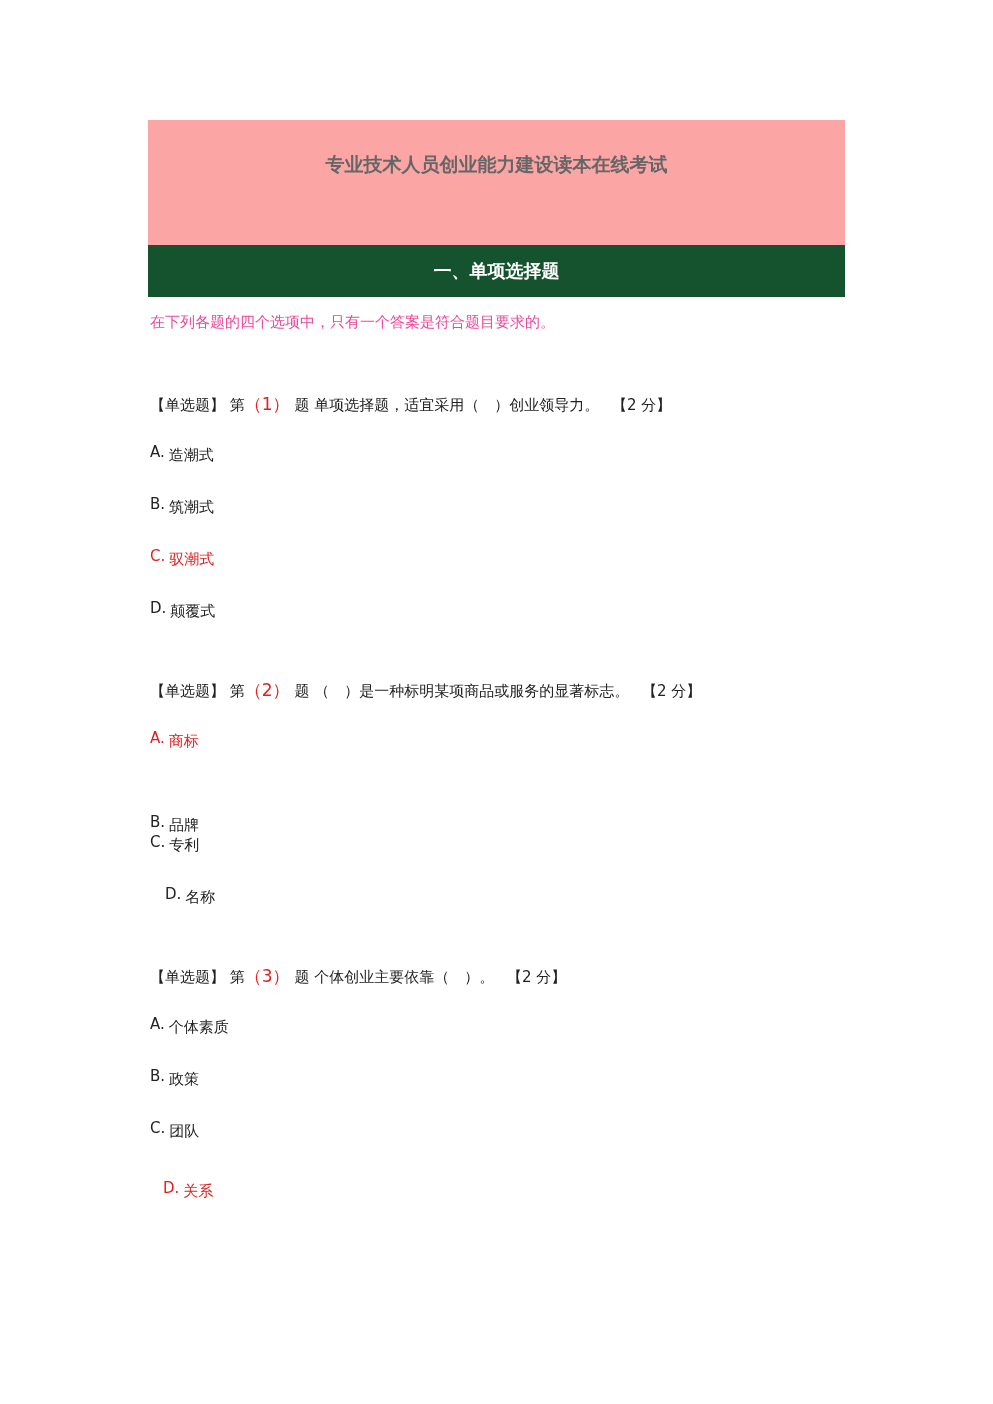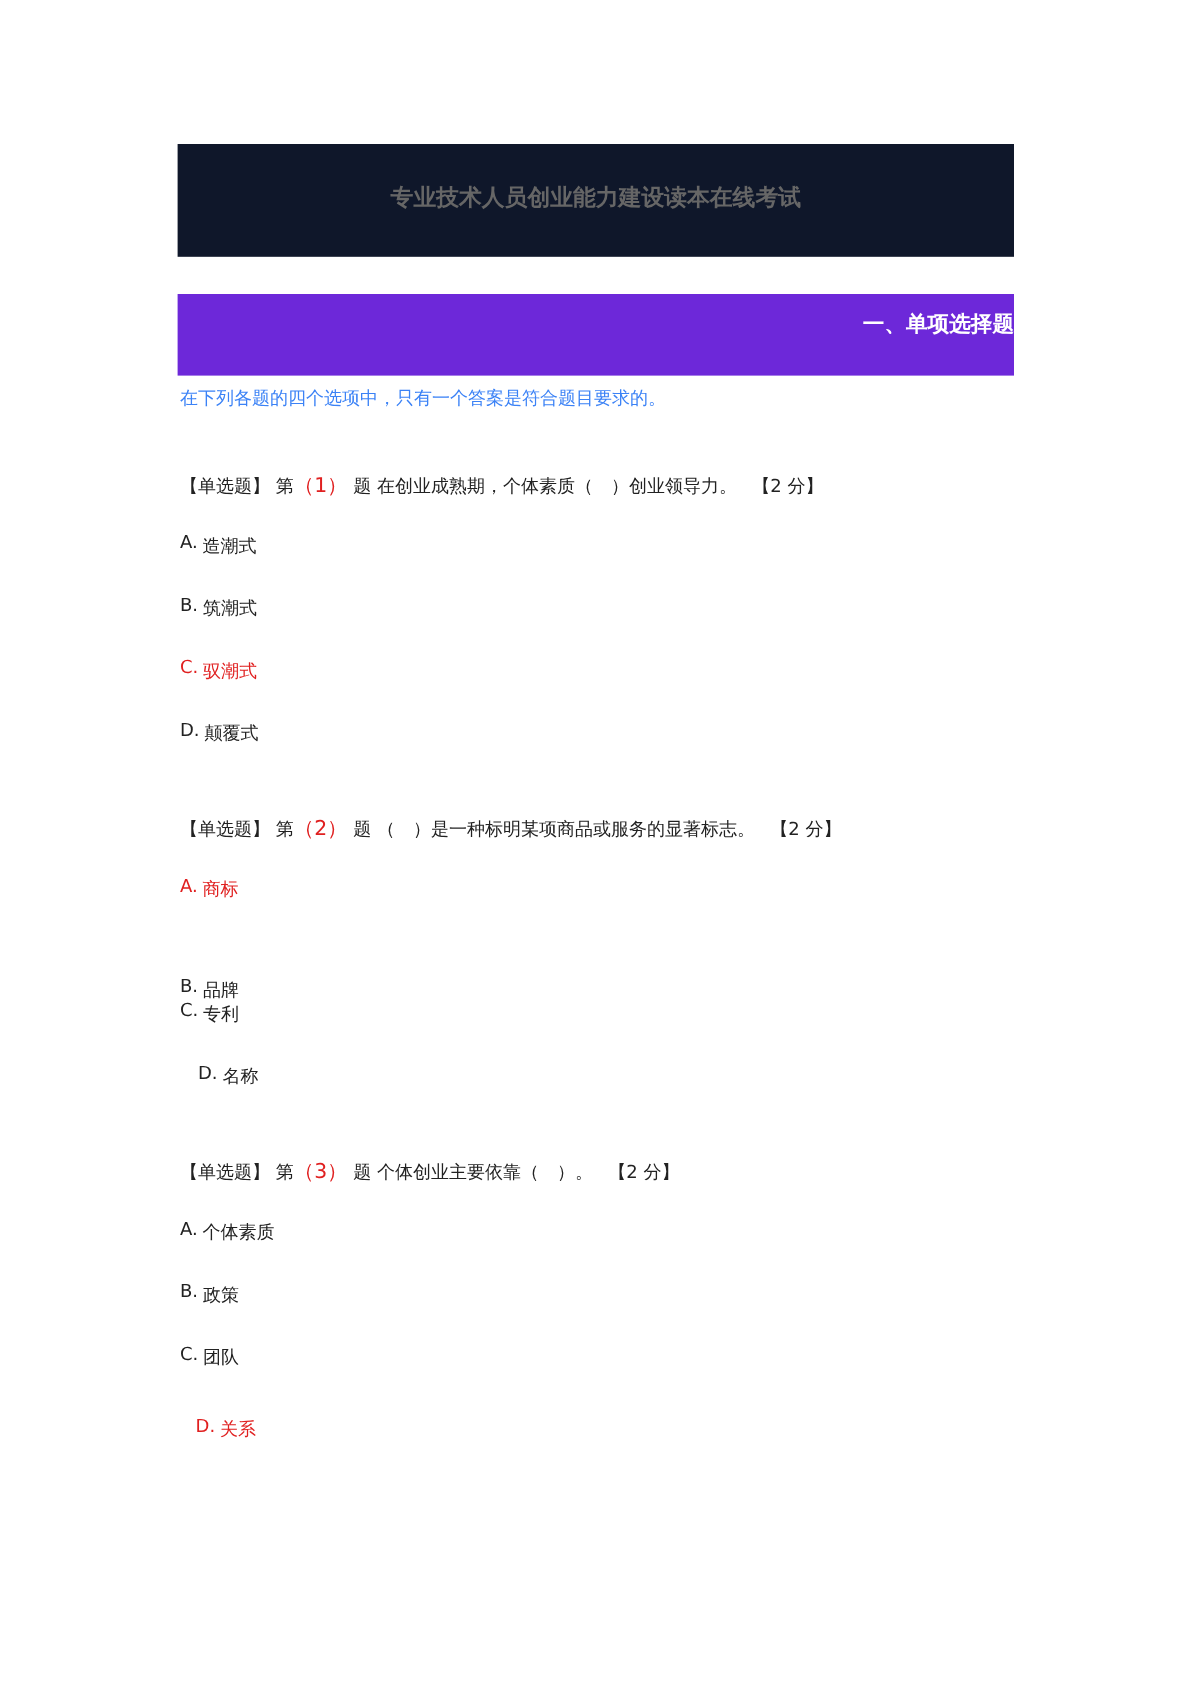--- a/index.html
+++ b/index.html
@@ -1,20 +1,20 @@
 <!DOCTYPE html>
 <html><head>
 <meta charset="utf-8">
 <style>
   html, body { margin: 0; padding: 0; background: #ffffff; }
   body { width: 993px; height: 1404px; position: relative; font-family: "DejaVu Sans", "Liberation Sans", sans-serif; color: #222; overflow: hidden; }
-  .header-box { position: absolute; left: 148px; top: 120px; width: 697px; height: 94px; background: #0f172a; }
+  .header-box { position: absolute; left: 148px; top: 120px; width: 697px; height: 125px; background: #fca5a5; }
   .title { position: absolute; left: 0; right: 0; top: 32px; text-align: center; font-size: 19px; font-weight: bold; color: #666; letter-spacing: 0px; }
-  .section-bar { position: absolute; left: 148px; top: 245px; width: 697px; height: 68px; background: #6d28d9; color: #fff; text-align: right; line-height: 52px; font-size: 18px; font-weight: bold; }
-  .intro { position: absolute; left: 150px; top: 313px; font-size: 15px; color: #3b82f6; margin-top: 10px; }
+  .section-bar { position: absolute; left: 148px; top: 245px; width: 697px; height: 52px; background: #14532d; color: #fff; text-align: center; line-height: 52px; font-size: 18px; font-weight: bold; }
+  .intro { position: absolute; left: 150px; top: 313px; font-size: 15px; color: #ec4899; }
   .qline { position: absolute; left: 150px; font-size: 15px; color: #222; white-space: nowrap; }
   .qline .num { color: #e02020; font-size: 17px; }
   .qline .gap { display: inline-block; width: 8px; }
   .opt { position: absolute; left: 150px; font-size: 15px; color: #222; white-space: nowrap; }
   .opt .letter { font-size: 15px; margin-right: 4px; position: relative; top: -3px; }
   .opt.correct { color: #e02020; }
 </style>
 </head>
 <body>
 
@@ -23,21 +23,21 @@
 </div>
 
 <div class="section-bar">一、单项选择题</div>
 
 <div class="intro">在下列各题的四个选项中，只有一个答案是符合题目要求的。</div>
 
 <div class="qline" style="top:393px;">
   <span>【单选题】</span>
   <span>第</span><span class="num">（1）</span>
   <span>题</span>
-  <span>在创业成熟期，个体素质（　）创业领导力。</span><span class="gap"></span>
+  <span>单项选择题，适宜采用（　）创业领导力。</span><span class="gap"></span>
   <span>【2 分】</span>
 </div>
 <div class="opt" style="top:446px;"><span class="letter">A.</span><span>造潮式</span></div>
 <div class="opt" style="top:498px;"><span class="letter">B.</span><span>筑潮式</span></div>
 <div class="opt correct" style="top:550px;text-align:center;"><span class="letter">C.</span><span>驭潮式</span></div>
 <div class="opt" style="top:602px;"><span class="letter">D.</span><span>颠覆式</span></div>
 
 <div class="qline" style="top:679px;">
   <span>【单选题】</span>
   <span>第</span><span class="num">（2）</span>

